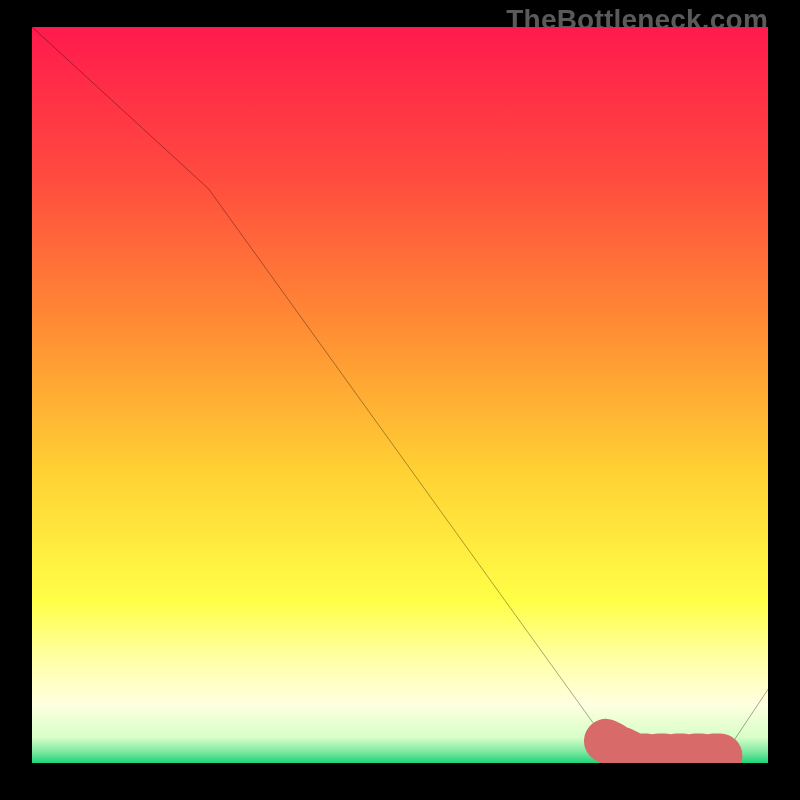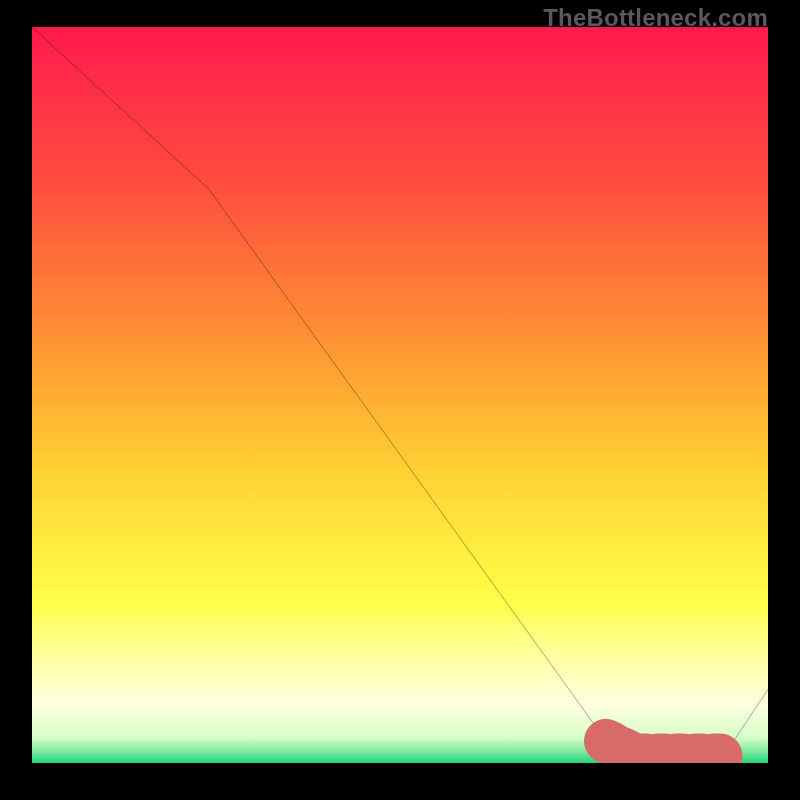--- a/index.html
+++ b/index.html
@@ -31,21 +31,21 @@
   .curve {
     position: absolute;
     inset: 0;
     pointer-events: none;
   }
   .watermark {
     position: absolute;
     top: 4px;
     right: 32px;
     font-family: Arial, Helvetica, sans-serif;
-    font-size: 24px;
+    font-size: 28px;
     font-weight: 600;
     color: #5a5a5a;
     letter-spacing: 0.2px;
   }
 </style>
 </head>
 <body>
 
 <div class="frame">
 

